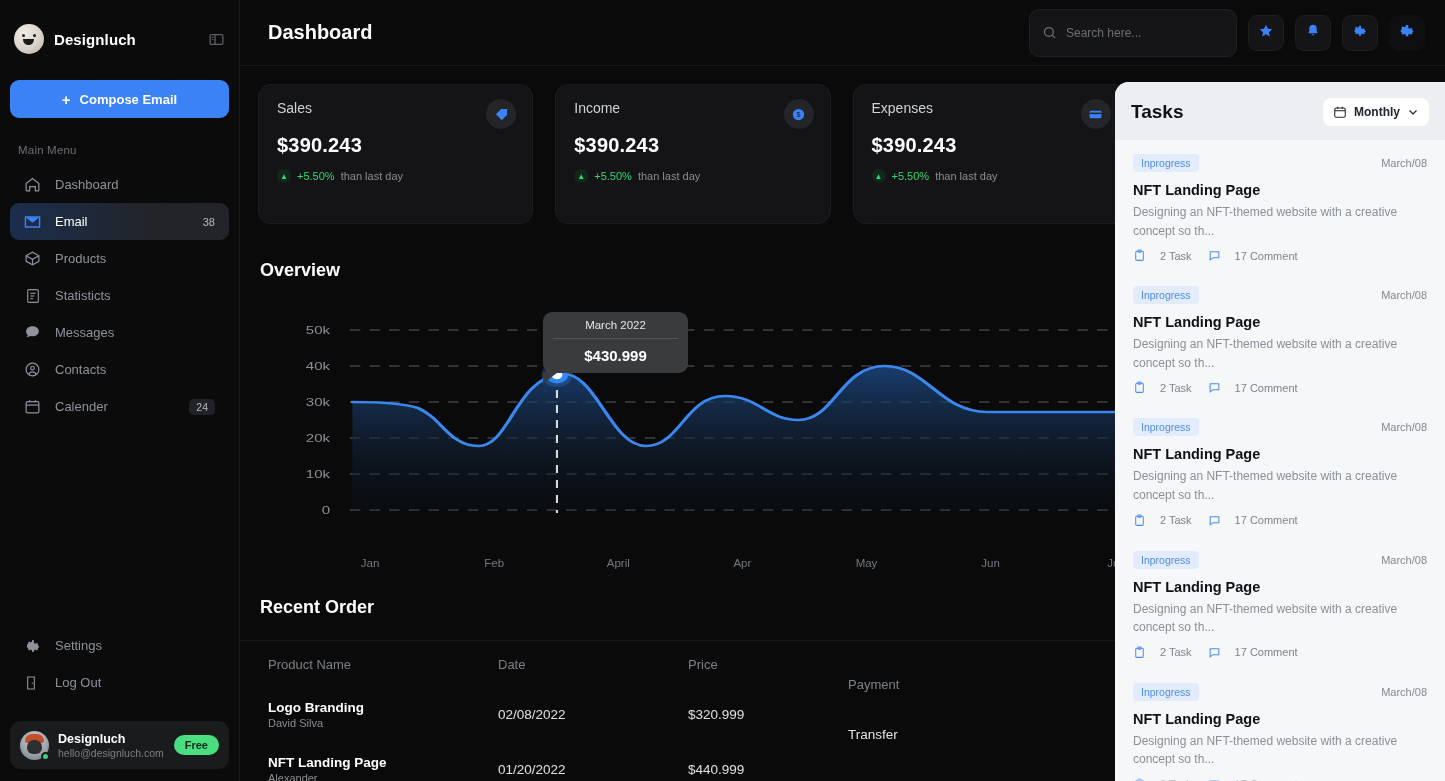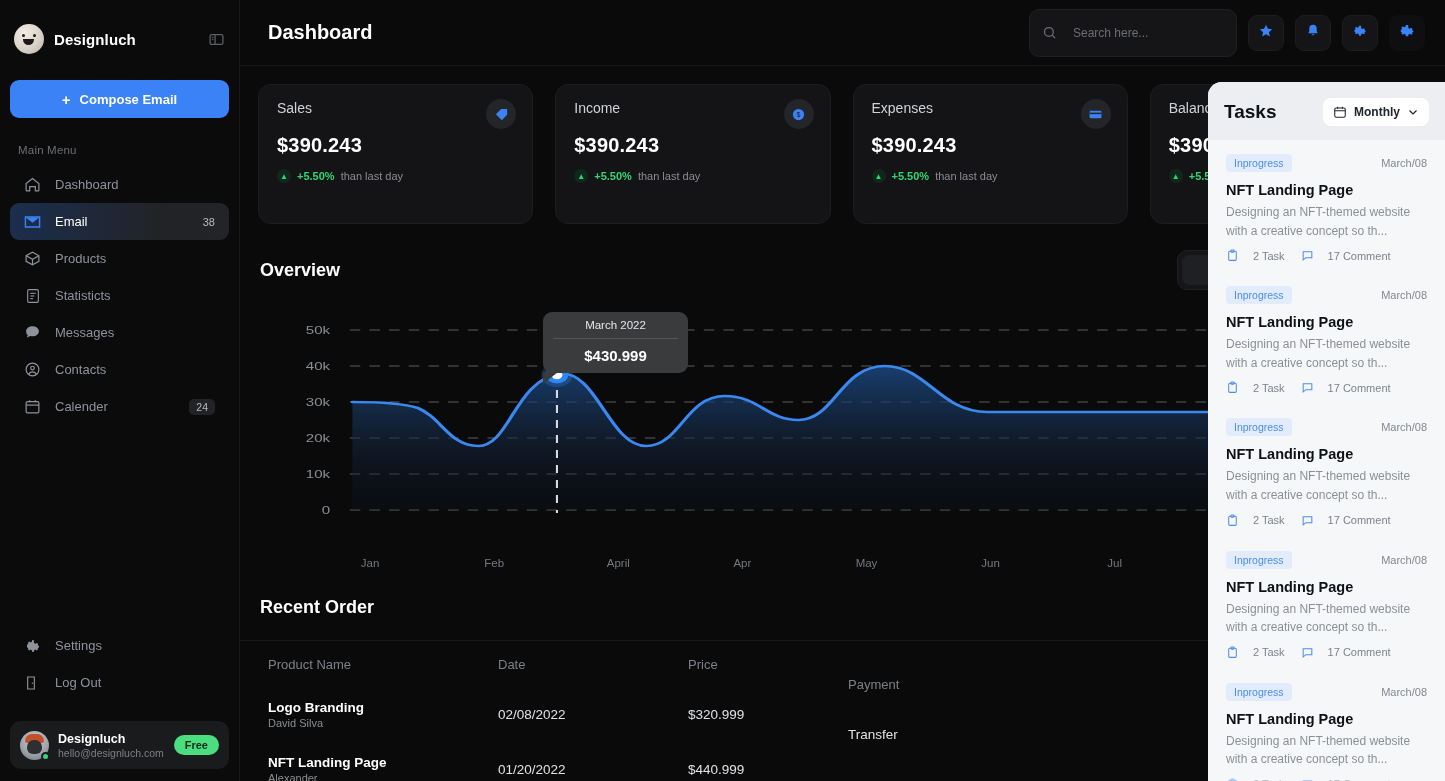--- a/index.html
+++ b/index.html
@@ -81,21 +81,21 @@
   
   .main { flex: 1; height: 781px; position: relative; background: #0a0a0a; display: flex; flex-direction: column; overflow: hidden; }
   .topbar {
     height: 66px; display: flex; align-items: center;
     padding: 0 20px 0 28px; border-bottom: 1px solid #161618; flex: 0 0 66px;
   }
   .page-title { color: #fff; font-size: 20px; font-weight: bold; }
   .topbar-right { margin-left: auto; display: flex; align-items: center; gap: 11px; }
   .search-box {
     width: 208px; height: 48px; background: #151517; border: 1px solid #202023;
-    border-radius: 10px; display: flex; align-items: center; padding: 0 12px; gap: 16px;
+    border-radius: 10px; display: flex; align-items: center; padding: 0 12px; gap: 9px;
   }
   .search-box input {
     background: transparent; border: none; outline: none; color: #cfd2d6;
     font-size: 12px; font-family: "Liberation Sans", sans-serif; width: 100%;
   }
   .search-box input::placeholder { color: #6b6e74; }
   .icon-btn {
     width: 36px; height: 36px; border-radius: 9px; background: #151517;
     display: flex; align-items: center; justify-content: center;
     color: #3b82f6; cursor: pointer; border: 1px solid #1d1d20;
@@ -112,21 +112,21 @@
   }
   .stat-title { color: #cfd2d6; font-size: 14px; }
   .stat-icon {
     position: absolute; right: 16px; top: 14px; width: 30px; height: 30px;
     border-radius: 50%; background: #242529; display: flex; align-items: center;
     justify-content: center; color: #3b82f6;
   }
   .stat-value { color: #fff; font-size: 20px; font-weight: bold; margin-top: 18px; letter-spacing: .2px; }
   .stat-delta { display: flex; align-items: center; gap: 6px; margin-top: 12px; font-size: 11px; color: #8a8d93; }
   .delta-circle { width: 14px; height: 14px; border-radius: 50%; background: #10281b; color: #2fd673; display: flex; align-items: center; justify-content: center; font-size: 8px; }
-  .delta-pct { color: #2fd673; font-weight: 700; }
+  .delta-pct { color: #2fd673; font-weight: 400; }
 
   
   .overview-head { display: flex; align-items: center; padding: 26px 20px 0 20px; }
   .section-title { color: #fff; font-size: 18px; font-weight: bold; }
   .seg {
     margin-left: auto; background: #161618; border: 1px solid #202023;
     border-radius: 10px; padding: 4px; display: flex; gap: 2px;
   }
   .seg-btn {
     width: 78px; height: 30px; border-radius: 8px; display: flex;
@@ -166,21 +166,21 @@
   .td-main { color: #fff; font-size: 13.5px; font-weight: bold; }
   .td-sub { color: #8a8d93; font-size: 11px; margin-top: 2px; }
   .td { color: #dfe1e4; font-size: 13.5px; }
   .status-pill {
     display: inline-block; background: #14331f; color: #3fbf6b;
     font-size: 10px; border-radius: 4px; padding: 4px 0; width: 89px; text-align: center;
   }
 
   
   .tasks-panel {
-    position: absolute; right: 0; top: 82px; width: 237px; height: 699px;
+    position: absolute; right: 0; top: 82px; width: 330px; height: 699px;
     background: #f6f7f9; border-radius: 14px 0 0 0; overflow: hidden;
     display: flex; flex-direction: column;
   }
   .tasks-head {
     display: flex; align-items: center; padding: 16px 16px 14px 16px;
     background: #eceef1; flex: 0 0 auto;
   }
   .tasks-title { color: #0e1116; font-size: 19px; font-weight: bold; }
   .monthly {
     margin-left: auto; background: #fff; border-radius: 8px; padding: 7px 10px;

